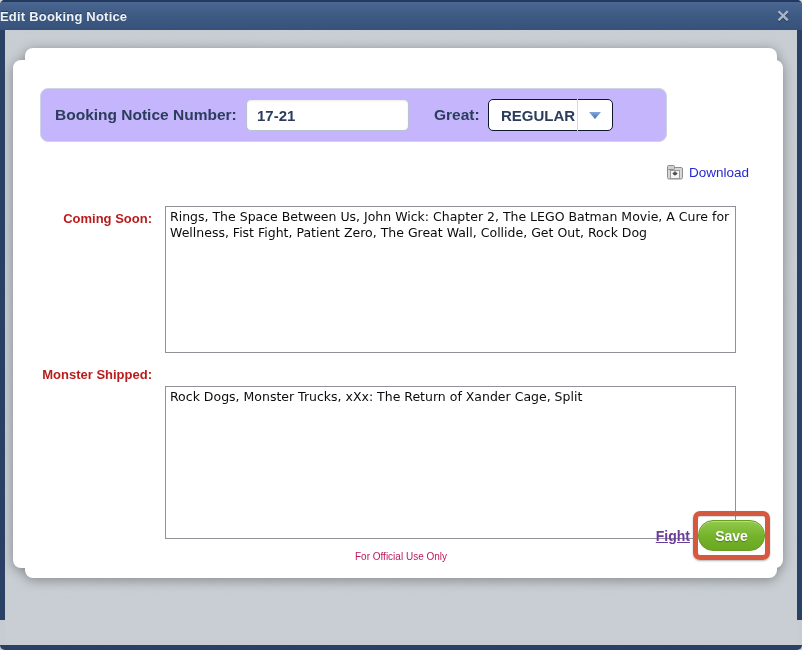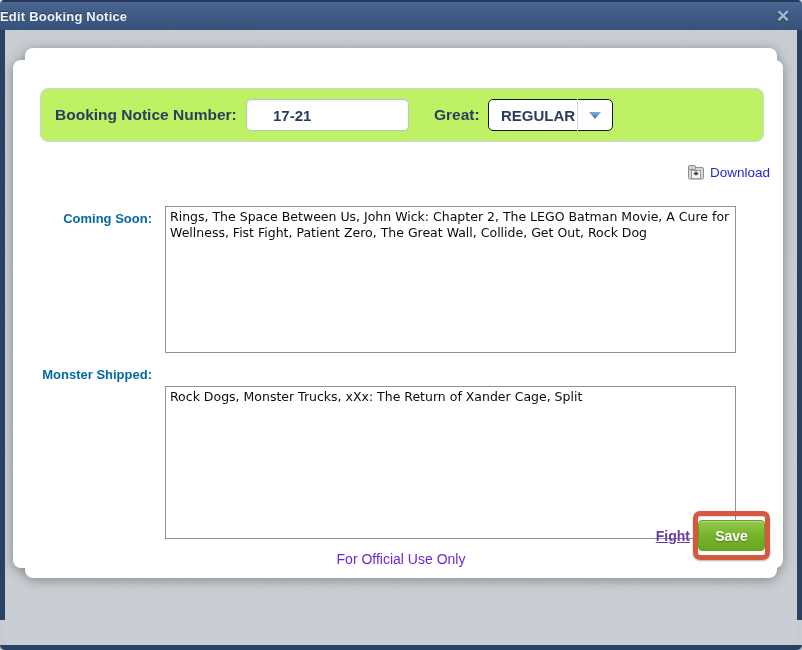--- a/index.html
+++ b/index.html
@@ -53,37 +53,37 @@
   
   .stack { position: absolute; inset: 0; filter: drop-shadow(0 2px 6px rgba(0,0,0,.35)); }
   .sheet { position: absolute; background: #ffffff; border-radius: 8px; }
   .sheet-front { left: 20px; top: 18px; width: 752px; height: 530px; }
   .sheet-back  { left: 8px;  top: 30px; width: 770px; height: 508px; }
 
   .content { position: absolute; inset: 0; z-index: 10; }
 
   
   .header-box {
-    position: absolute; left: 35px; top: 58px; width: 724px; height: 54px;
-    background: #bef264;
+    position: absolute; left: 35px; top: 58px; width: 627px; height: 54px;
+    background: #c4b5fd;
     border: 1px solid #ccd5e4;
     border-radius: 8px;
   }
   .bn-label {
     position: absolute; left: 14px; top: 0; height: 52px;
     display: flex; align-items: center;
     font-size: 15.5px; font-weight: bold; color: #2c3d5c;
   }
   .bn-input {
     position: absolute; left: 205px; top: 10px; width: 163px; height: 32px;
     border: 1px solid #b7c2d2; border-radius: 5px;
     background: #fff;
     font-family: "Liberation Sans", sans-serif;
     font-size: 15px; font-weight: bold; color: #2c3d5c;
-    padding: 0 26px;
+    padding: 0 10px;
     box-shadow: inset 0 1px 2px rgba(70,90,120,.12);
     outline: none;
   }
   .type-label {
     position: absolute; left: 393px; top: 0; height: 52px;
     display: flex; align-items: center;
     font-size: 15.5px; font-weight: bold; color: #2c3d5c;
   }
   .type-select {
     position: absolute; left: 447px; top: 10px; width: 125px; height: 32px;
@@ -95,30 +95,30 @@
     flex: 1; padding-left: 12px;
     font-size: 15px; font-weight: bold; color: #2c3d5c;
   }
   .type-select .divider { width: 1px; height: 32px; background: #d4dae4; }
   .type-select .arrow-wrap {
     width: 34px; display: flex; align-items: center; justify-content: center;
   }
 
   
   .download-row {
-    position: absolute; top: 134px; right: 27px; height: 17px;
+    position: absolute; top: 134px; right: 48px; height: 17px;
     display: flex; align-items: center; gap: 5px; cursor: pointer;
   }
   .download-row .dl-text { font-size: 13.5px; color: #2429cf; }
 
   
   .field-label {
     position: absolute; left: 35px; width: 112px;
     text-align: right;
-    font-size: 13px; font-weight: bold; color: #0369a1;
+    font-size: 13px; font-weight: bold; color: #b91c1c;
   }
   .lbl-coming  { top: 181px; }
   .lbl-posters { top: 337px; }
 
   textarea.field-text {
     position: absolute; left: 160px; width: 571px;
     border: 1px solid #8f9296; border-radius: 0;
     background: #fff; resize: none;
     font-family: "DejaVu Sans", sans-serif;
     font-size: 12.5px; line-height: 16px; color: #0b0b0b;
@@ -138,33 +138,33 @@
     position: absolute; left: 688px; top: 481px; width: 77px; height: 49px;
     border: 5px solid #d4593f;
     border-radius: 7px;
     background: transparent;
     box-shadow: 0 1px 2px rgba(0,0,0,.3), inset 0 1px 1px rgba(0,0,0,.15);
     display: flex; align-items: center; justify-content: center;
     z-index: 12;
   }
   .save-btn {
     width: 81px; height: 31px;
-    border: 1px solid #649f21; border-radius: 4px;
+    border: 1px solid #649f21; border-radius: 15px;
     background: linear-gradient(#92c94c, #74b22a 55%, #6aa823);
     color: #fff; font-size: 14px; font-weight: bold;
     font-family: "Liberation Sans", sans-serif;
     text-shadow: 0 1px 1px rgba(0,0,0,.3);
     box-shadow: inset 0 1px 0 rgba(255,255,255,.35);
     cursor: pointer;
   }
 
   .footer-note {
     position: absolute; left: 20px; top: 521px; width: 752px;
     text-align: center;
-    font-size: 14px; color: #6d28d9;
+    font-size: 10px; color: #be185d;
   }
 </style>
 </head>
 <body>
 
 <div class="window">
 
   <div class="titlebar">
     <span class="titlebar-title">Edit Booking Notice</span>
     <span class="close-btn">✕</span>

